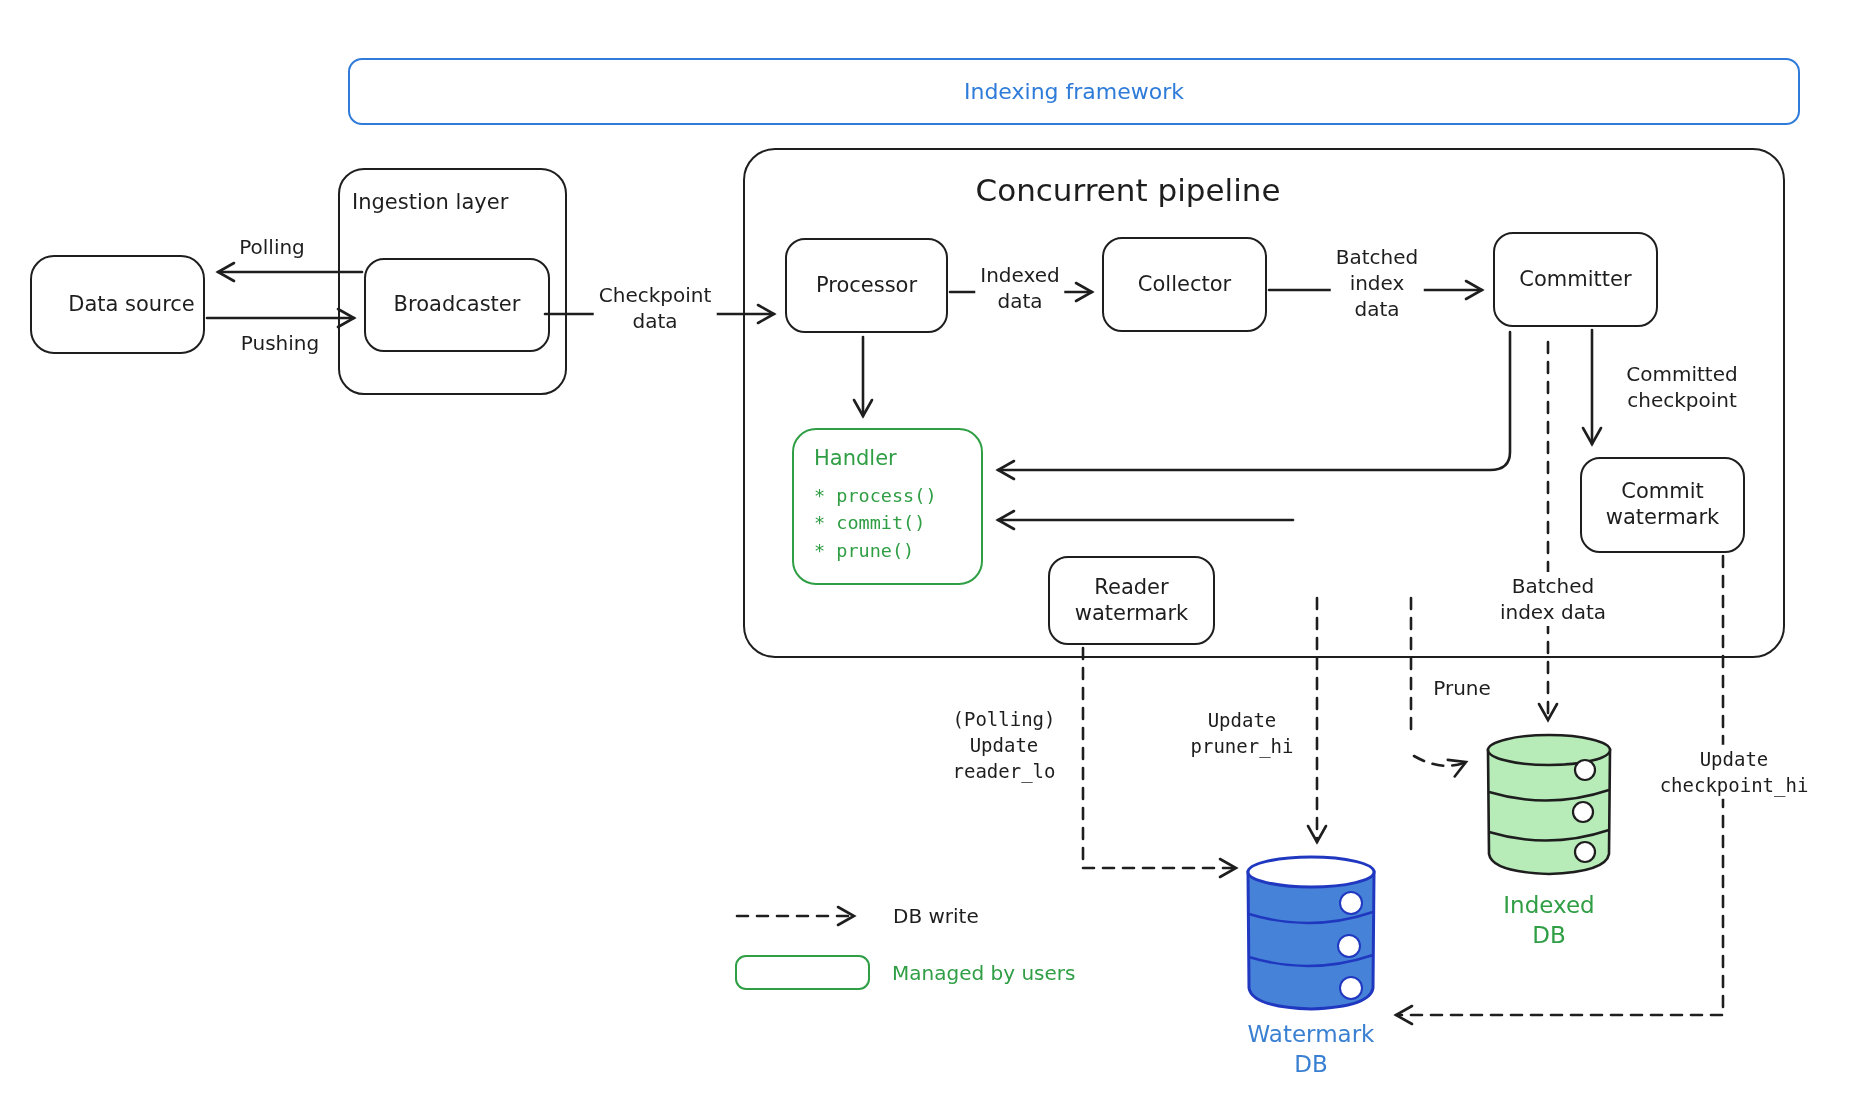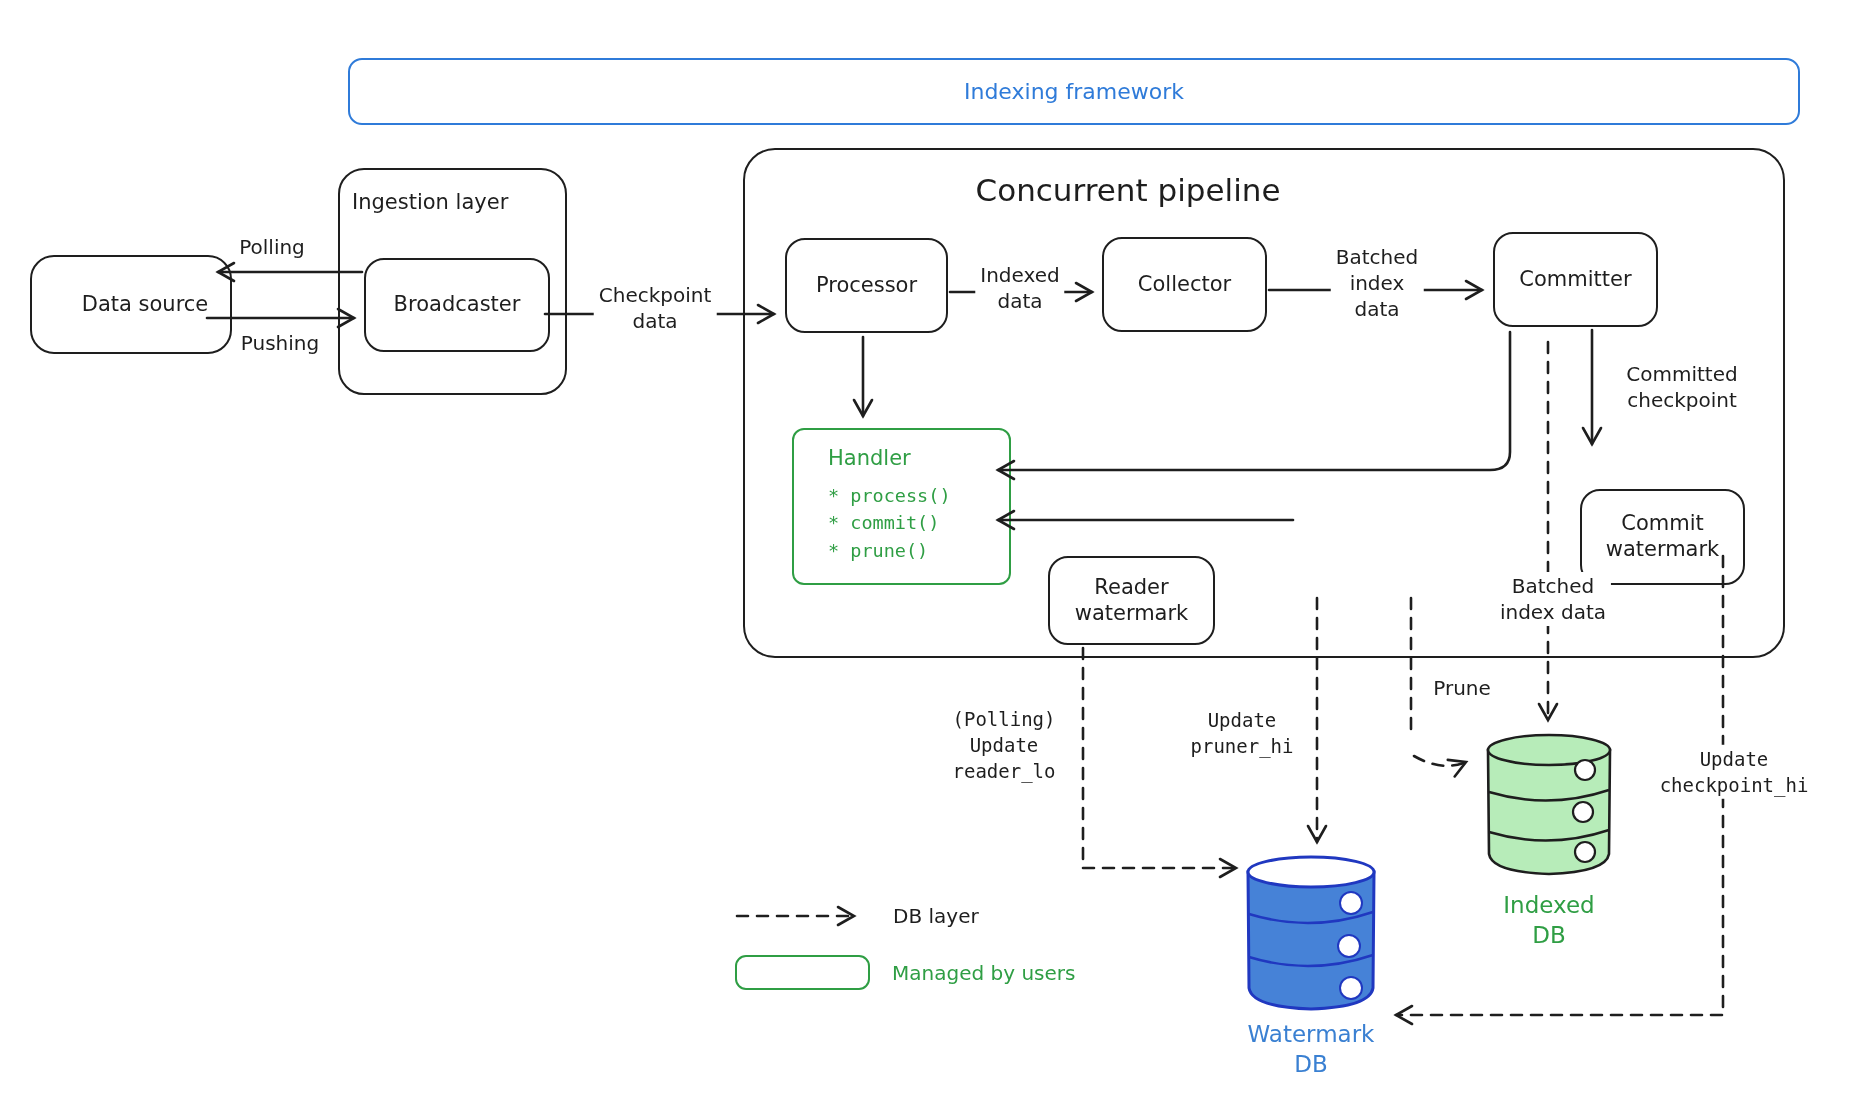--- a/index.html
+++ b/index.html
@@ -38,23 +38,23 @@
   #banner{
     position:absolute;left:348px;top:58px;width:1452px;height:67px;box-sizing:border-box;
     border:2.8px solid var(--blue);border-radius:14px;display:flex;align-items:center;justify-content:center;
     color:var(--blue);font-size:22px;z-index:2;background:#fff;
   }
   
   #pipeline{left:743px;top:148px;width:1042px;height:510px;border-radius:32px;}
   #pipeline-title{position:absolute;left:948px;top:172px;width:360px;text-align:center;font-size:31px;z-index:2;}
   #ingestion{left:338px;top:168px;width:229px;height:227px;border-radius:26px;}
   #ingestion-title{position:absolute;left:352px;top:190px;width:205px;text-align:left;font-size:21px;z-index:2;}
-  #handler{left:792px;top:428px;width:219px;height:157px;border-radius:12px;
+  #handler{left:792px;top:428px;width:191px;height:157px;border-radius:24px;
            flex-direction:column;align-items:flex-start;justify-content:flex-start;
-           padding:16px 0 0 34px;}
+           padding:16px 0 0 20px;}
   #handler .h-title{font-size:21px;margin-bottom:10px;}
   #handler .h-method{font-family:"DejaVu Sans Mono","Liberation Mono",monospace;font-size:18.5px;line-height:1.5;}
   
   #legend-box{left:735px;top:955px;width:135px;height:35px;border:2.6px solid var(--green);border-radius:11px;}
   
   svg#wires{position:absolute;left:0;top:0;z-index:3;pointer-events:none;}
   .solid{fill:none;stroke:var(--ink);stroke-width:2.6;stroke-linecap:round;}
   .dashed{fill:none;stroke:var(--ink);stroke-width:2.6;stroke-linecap:round;stroke-dasharray:11 9;}
   .wm-body{fill:var(--blue-db-fill);stroke:var(--blue-db-stroke);stroke-width:3;}
   .wm-top{fill:#ffffff;stroke:var(--blue-db-stroke);stroke-width:3;}
@@ -66,21 +66,21 @@
 </style>
 </head>
 <body>
 
 <div id="canvas">
 
   <div id="banner">
     <span>Indexing framework</span>
   </div>
 
-  <div class="node" style="left:30px;top:255px;width:202px;height:99px;border-radius:24px;padding-left:28px;">
+  <div class="node" style="left:30px;top:255px;width:175px;height:99px;border-radius:24px;padding-left:28px;">
     <span>Data source</span>
   </div>
 
   <div class="node container-box" id="ingestion"></div>
   <div id="ingestion-title">Ingestion layer</div>
 
   <div class="node" style="left:364px;top:258px;width:186px;height:94px;">
     <span>Broadcaster</span>
   </div>
 
@@ -92,21 +92,21 @@
   </div>
 
   <div class="node" style="left:785px;top:238px;width:163px;height:95px;">
     <span>Processor</span>
   </div>
 
   <div class="node" style="left:1493px;top:232px;width:165px;height:95px;">
     <span>Committer</span>
   </div>
 
-  <div class="node" style="left:1580px;top:457px;width:165px;height:96px;margin-top:32px;">
+  <div class="node" style="left:1580px;top:457px;width:165px;height:96px;">
     <span>Commit
 watermark</span>
   </div>
 
   <div class="node green-box" id="handler">
     <div class="h-title">Handler</div>
     <div class="h-method">* process()</div>
     <div class="h-method">* commit()</div>
     <div class="h-method">* prune()</div>
   </div>
@@ -185,16 +185,16 @@
   <div class="lbl mono" style="left:1242px;top:733px;">Update
 pruner_hi</div>
   <div class="lbl mono whitebg" style="left:1734px;top:772px;">Update
 checkpoint_hi</div>
 
   <div class="lbl blue-t" style="left:1311px;top:1050px;">Watermark
 DB</div>
   <div class="lbl green-t" style="left:1549px;top:921px;">Indexed
 DB</div>
 
-  <div class="lbl left-anchor" style="left:893px;top:916px;">DB layer</div>
+  <div class="lbl left-anchor" style="left:893px;top:916px;">DB write</div>
   <div class="lbl left-anchor" style="left:892px;top:973px;color:var(--green);">Managed by users</div>
 
 </div>
 
 </body></html>

